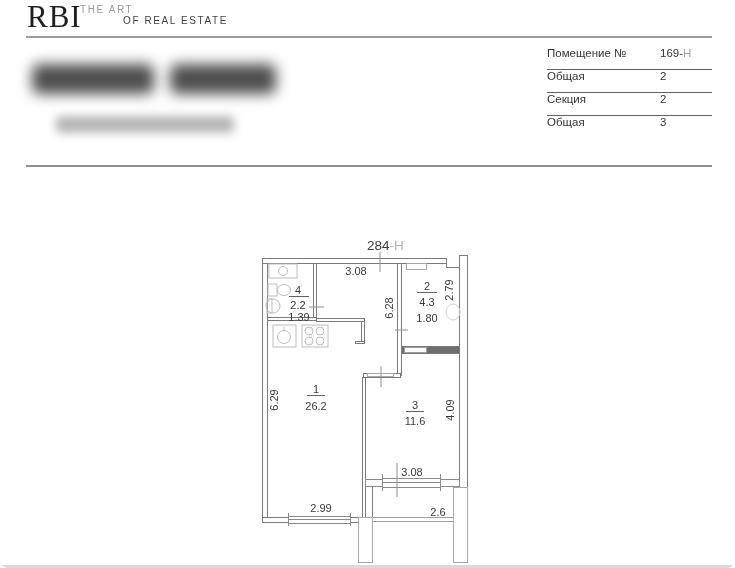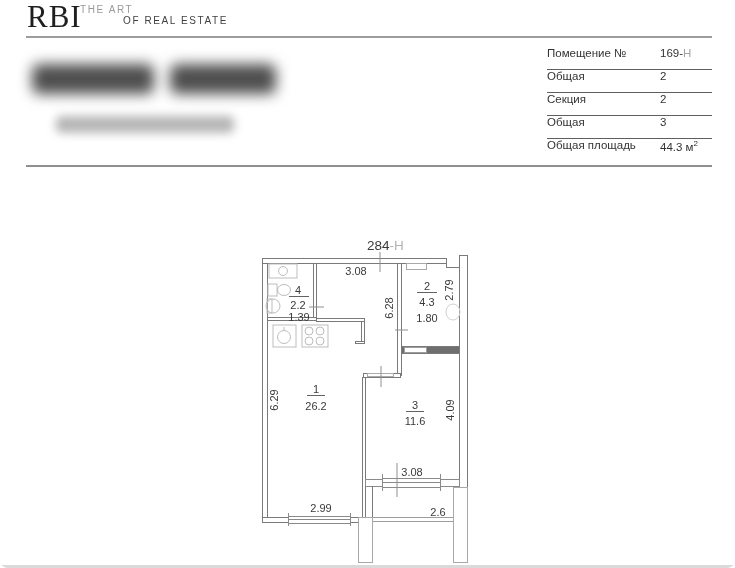--- a/index.html
+++ b/index.html
@@ -75,24 +75,20 @@
       <span class="info-label">Общая</span>
       <span class="info-value"><span>2</span></span>
     </div>
     <div class="info-row">
       <span class="info-label">Секция</span>
       <span class="info-value"><span>2</span></span>
     </div>
     <div class="info-row">
       <span class="info-label">Общая</span>
       <span class="info-value"><span>3</span></span>
-    </div>
-    <div class="info-row">
-      <span class="info-label">Общая площадь</span>
-      <span class="info-value"><span>44.3 м</span><span class="sup">2</span></span>
     </div>
   </div>
   <div class="rule2"></div>
 
   <svg class="plan-svg" viewBox="250 230 230 338" xmlns="http://www.w3.org/2000/svg">
 
     <text x="367" y="250" font-size="13.5"><tspan>284</tspan><tspan fill="#b3b3b3">-Н</tspan></text>
 
     <g stroke="#7a7a7a" fill="#ffffff" stroke-width="1" shape-rendering="crispEdges">
       <rect x="262" y="258" width="5" height="264"></rect>

